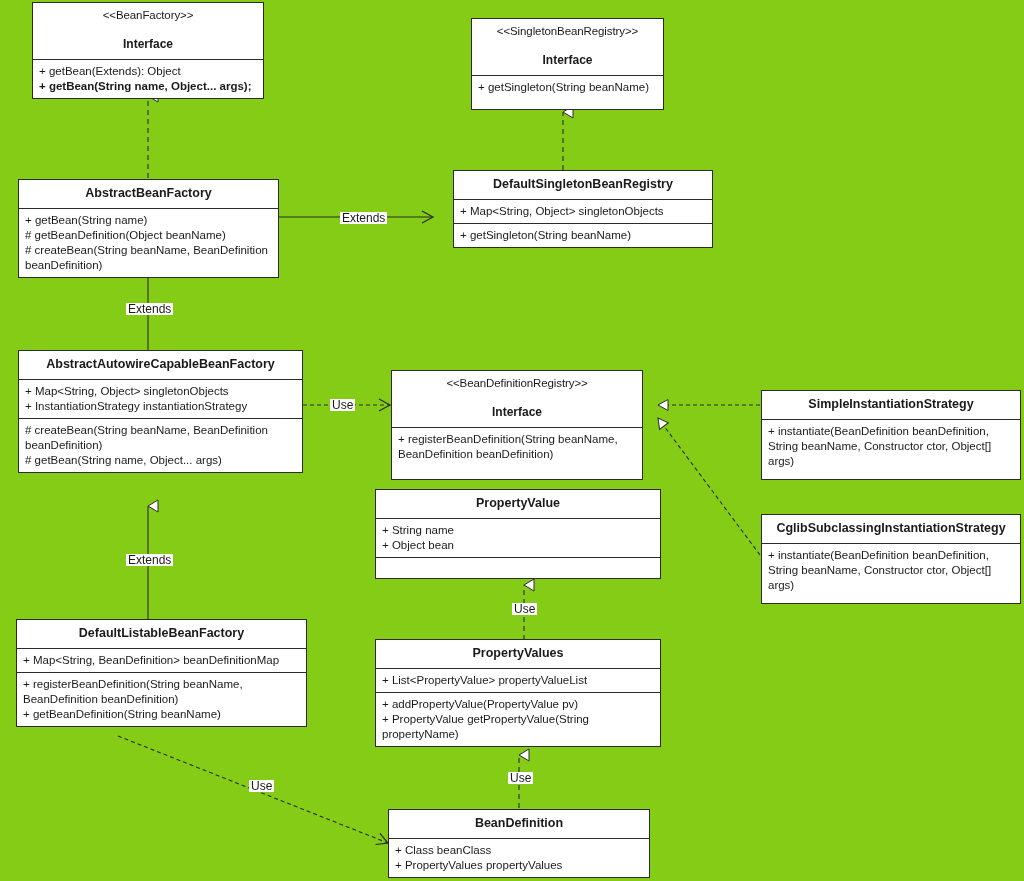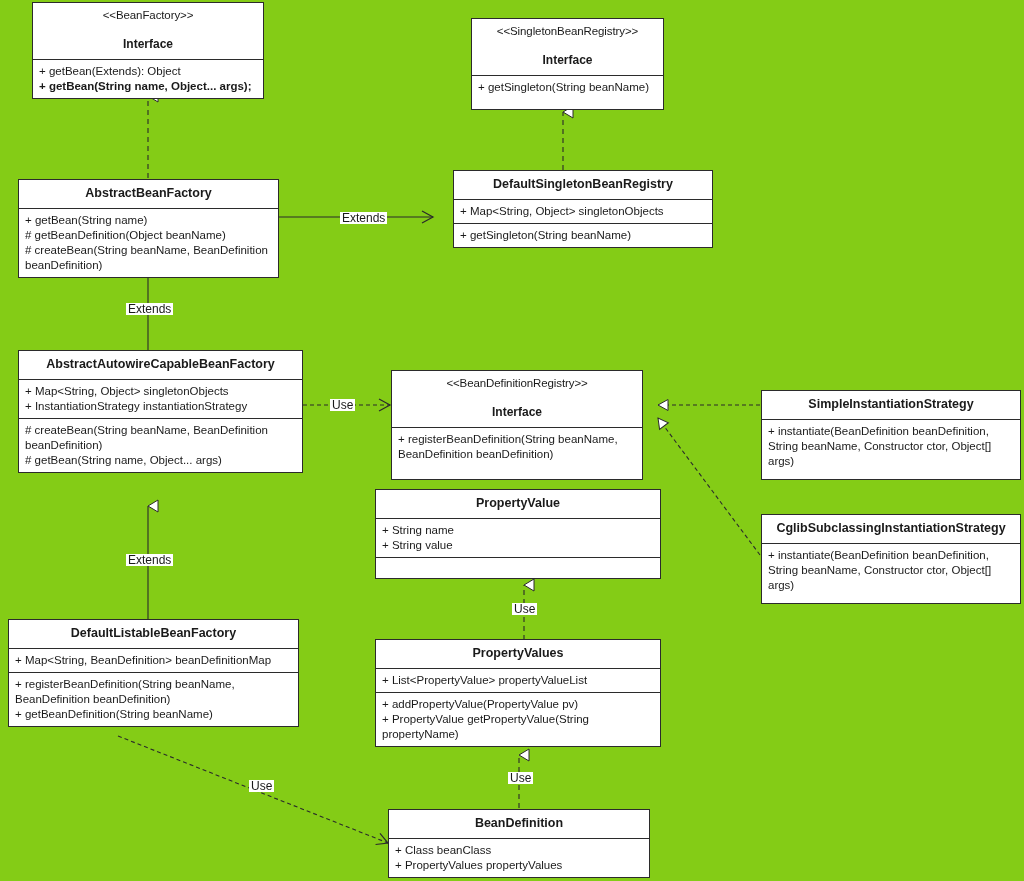--- a/index.html
+++ b/index.html
@@ -244,39 +244,39 @@
       <span class="memberline">+ instantiate(BeanDefinition beanDefinition, String beanName, Constructor ctor, Object[] args)</span>
     </div>
   </div>
 
   <div class="umlbox" style="left:375px; top:489px; width:286px;">
     <div class="compartment c-header">
       <span class="classname">PropertyValue</span>
     </div>
     <div class="compartment">
       <span class="memberline">+ String name</span>
-      <span class="memberline">+ String value</span>
+      <span class="memberline">+ Object bean</span>
     </div>
     <div class="compartment empty-comp"></div>
   </div>
 
   <div class="umlbox" style="left:375px; top:639px; width:286px;">
     <div class="compartment c-header">
       <span class="classname">PropertyValues</span>
     </div>
     <div class="compartment">
       <span class="memberline">+ List&lt;PropertyValue&gt; propertyValueList</span>
     </div>
     <div class="compartment">
       <span class="memberline">+ addPropertyValue(PropertyValue pv)</span>
       <span class="memberline">+ PropertyValue getPropertyValue(String propertyName)</span>
     </div>
   </div>
 
-  <div class="umlbox" style="left:8px; top:619px; width:291px;">
+  <div class="umlbox" style="left:16px; top:619px; width:291px;">
     <div class="compartment c-header">
       <span class="classname">DefaultListableBeanFactory</span>
     </div>
     <div class="compartment">
       <span class="memberline">+ Map&lt;String, BeanDefinition&gt; beanDefinitionMap</span>
     </div>
     <div class="compartment">
       <span class="memberline">+ registerBeanDefinition(String beanName, BeanDefinition beanDefinition)</span>
       <span class="memberline">+ getBeanDefinition(String beanName)</span>
     </div>

